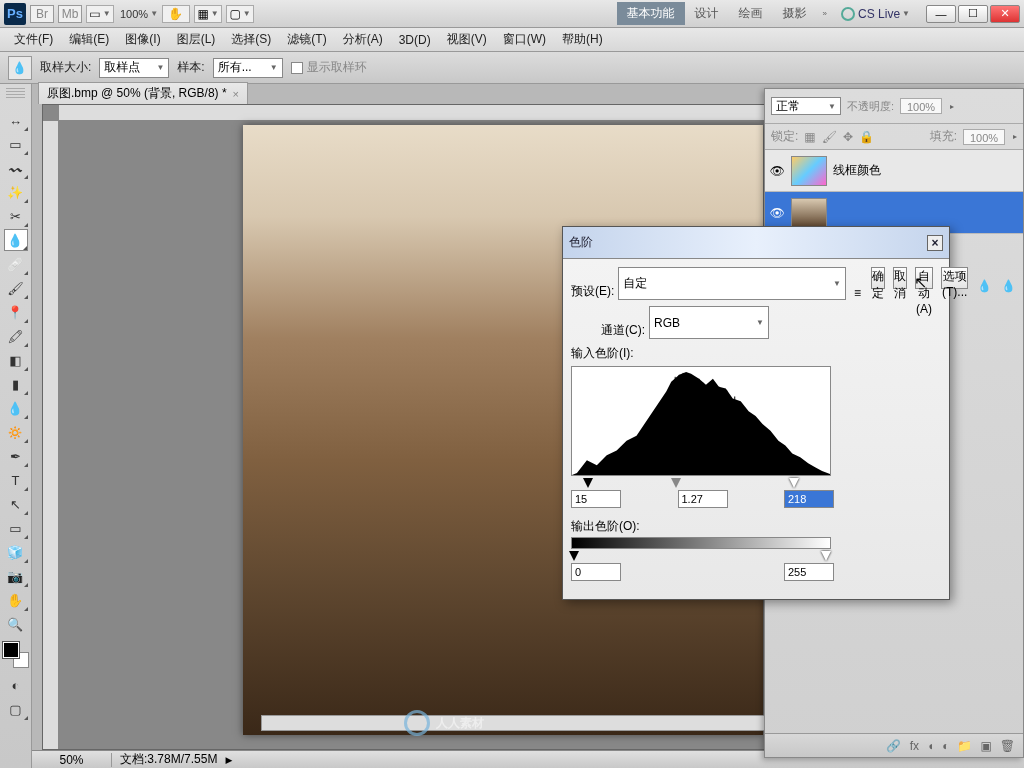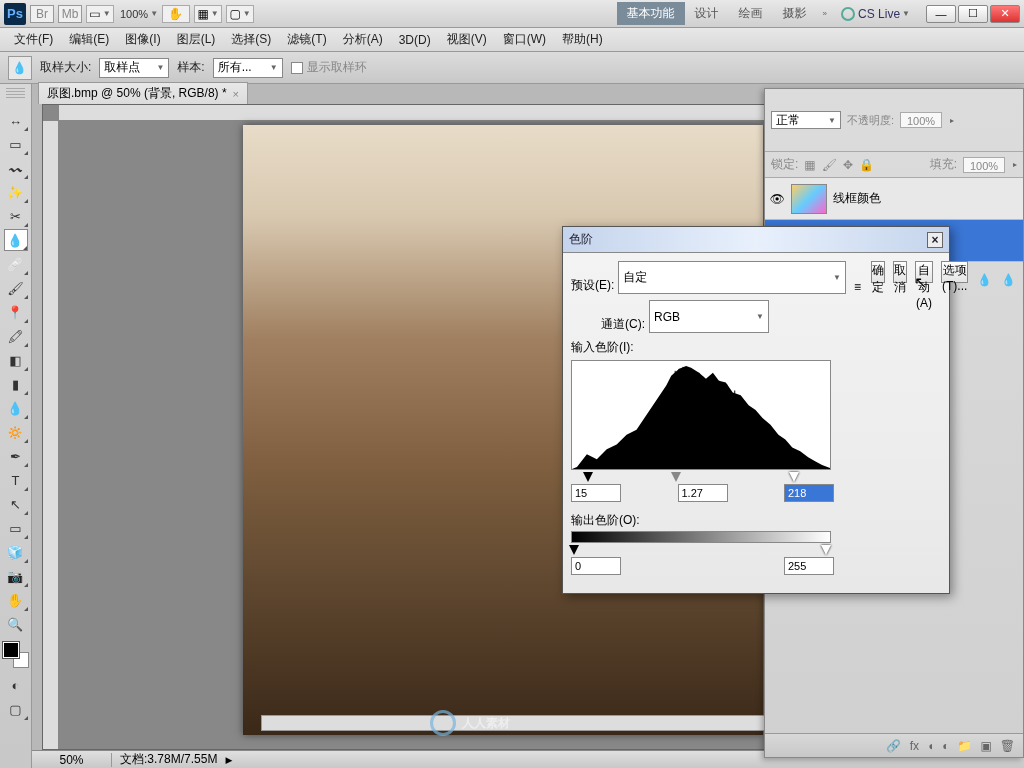--- a/index.html
+++ b/index.html
@@ -57,36 +57,36 @@
 .status-pct { width: 80px; text-align: center; border-right: 1px solid #999; }
 .status-info { padding: 0 8px; }
 .scrollbar-h { position: absolute; bottom: 18px; left: 218px; right: 20px; height: 16px; background: #ddd; border: 1px solid #999; }
 .scrollbar-v { position: absolute; right: 2px; top: 36px; bottom: 34px; width: 16px; background: #ddd; border: 1px solid #999; }
 
 
 .layers-panel { position: absolute; right: 0; top: 88px; width: 260px; height: 670px; background: linear-gradient(#dcdcdc,#d0d0d0); border: 1px solid #888; box-shadow: -2px 2px 6px rgba(0,0,0,0.3); }
 .lp-tabs { display: flex; background: #aaa; }
 .lp-tab { padding: 3px 10px; background: #b8b8b8; color: #444; font-size: 11px; }
 .lp-tab.active { background: linear-gradient(#e8e8e8,#d8d8d8); color: #000; }
-.lp-head { padding: 22px 6px; display: flex; align-items: center; gap: 6px; border-bottom: 1px solid #aaa; }
+.lp-head { padding: 8px 6px; display: flex; align-items: center; gap: 6px; border-bottom: 1px solid #aaa; }
 .lp-select { background: #fff; border: 1px solid #888; height: 18px; padding: 0 4px; width: 70px; display: flex; align-items: center; }
 .lp-opacity-lbl { color: #888; font-size: 11px; }
 .lp-pct { width: 42px; height: 16px; background: #f8f8f8; border: 1px solid #aaa; color: #888; text-align: center; font-size: 11px; line-height: 16px; }
 .lp-lockrow { padding: 4px 6px; display: flex; align-items: center; gap: 6px; border-bottom: 1px solid #aaa; color: #888; font-size: 11px; }
 .lp-list { background: #e8e8e8; }
 .lp-item { display: flex; align-items: center; height: 42px; border-bottom: 1px solid #bbb; padding: 0 4px; gap: 6px; }
 .lp-item.selected { background: #3a76d6; color: #fff; }
 .lp-eye { width: 16px; text-align: center; }
 .lp-thumb { width: 36px; height: 30px; background: linear-gradient(135deg,#fc6,#6cf,#f6c); border: 1px solid #888; }
 .lp-thumb2 { width: 36px; height: 30px; background: linear-gradient(#d8c8b0,#604830); border: 1px solid #888; }
 .lp-footer { position: absolute; bottom: 0; left: 0; right: 0; height: 24px; background: linear-gradient(#d8d8d8,#c8c8c8); border-top: 1px solid #999; display: flex; align-items: center; justify-content: flex-end; gap: 8px; padding: 0 8px; color: #666; }
 
 
 .dialog { position: absolute; left: 562px; top: 226px; width: 388px; background: linear-gradient(#f4f4f4,#e8e8e8); border: 1px solid #555; box-shadow: 3px 3px 10px rgba(0,0,0,0.4); }
-.dlg-title { height: 26px; background: linear-gradient(90deg,#c4d4ec,#e8f0fc 50%,#c4d4ec); display: flex; align-items: center; padding: 0 6px; font-size: 12px; color: #223; border-bottom: 1px solid #888; }
+.dlg-title { height: 32px; background: linear-gradient(90deg,#c4d4ec,#e8f0fc 50%,#c4d4ec); display: flex; align-items: center; padding: 0 6px; font-size: 12px; color: #223; border-bottom: 1px solid #888; }
 .dlg-title .close { margin-left: auto; width: 16px; height: 16px; background: #eee; border: 1px solid #666; text-align: center; line-height: 14px; font-weight: bold; }
 .dlg-body { padding: 8px; display: flex; }
 .dlg-left { flex: 1; }
 .dlg-right { width: 80px; display: flex; flex-direction: row; gap: 8px; padding-left: 10px; }
 .dlg-btn { height: 22px; background: linear-gradient(#fefefe,#e4e4e4); border: 1px solid #888; font-size: 12px; cursor: pointer; }
 .dlg-row { display: flex; align-items: flex-end; margin-bottom: 6px; gap: 4px; }
 .dlg-label { font-size: 12px; }
 .dlg-select { flex: 1; height: 33px; background: #fff; border: 1px solid #888; padding: 0 4px; display: flex; align-items: center; }
 .histogram { width: 260px; height: 110px; background: #fff; border: 1px solid #888; position: relative; margin: 2px 0; overflow: hidden; }
 .hist-svg { width: 100%; height: 100%; }
@@ -96,21 +96,21 @@
 .tri-gray { border-top: 10px solid #888; }
 .tri-white { border-top: 10px solid #fff; filter: drop-shadow(0 0 1px #000); }
 .num-row { display: flex; justify-content: space-between; width: 263px; margin-bottom: 10px; }
 .num-input { width: 50px; height: 18px; border: 1px solid #888; background: #fff; text-align: left; padding: 0 3px; font-size: 11px; }
 .num-input.sel { background: #3a76d6; color: #fff; }
 .gradient-bar { width: 260px; height: 12px; background: linear-gradient(90deg,#000,#fff); border: 1px solid #888; margin: 2px 0; }
 .eyedropper-row { display: flex; gap: 6px; justify-content: center; margin: 10px 0; }
 .eyedrop { width: 18px; height: 18px; display:flex; align-items:center; justify-content:center; }
 .preview-check { display: flex; align-items: center; gap: 11px; font-size: 12px; }
 .cursor { position: absolute; left: 914px; top: 273px; font-size: 16px; color: #000; pointer-events: none; z-index: 1000; }
-.watermark { position: absolute; left: 430px; top: 710px; color: rgba(255,255,255,0.5); font-size: 24px; font-weight: bold; display:flex; align-items:center; gap:6px; }
+.watermark { position: absolute; left: 404px; top: 710px; color: rgba(255,255,255,0.5); font-size: 24px; font-weight: bold; display:flex; align-items:center; gap:6px; }
 .wm-icon { width: 26px; height:26px; border:3px solid rgba(120,180,220,0.7); border-radius:50%; }
 </style>
 </head>
 <body>
 
 <div class="titlebar">
   <div class="ps-logo">Ps</div>
   <div class="mini-btn">Br</div>
   <div class="mini-btn">Mb</div>
   <div class="title-icon">▭<span class="dropdown-arrow">▼</span></div>

